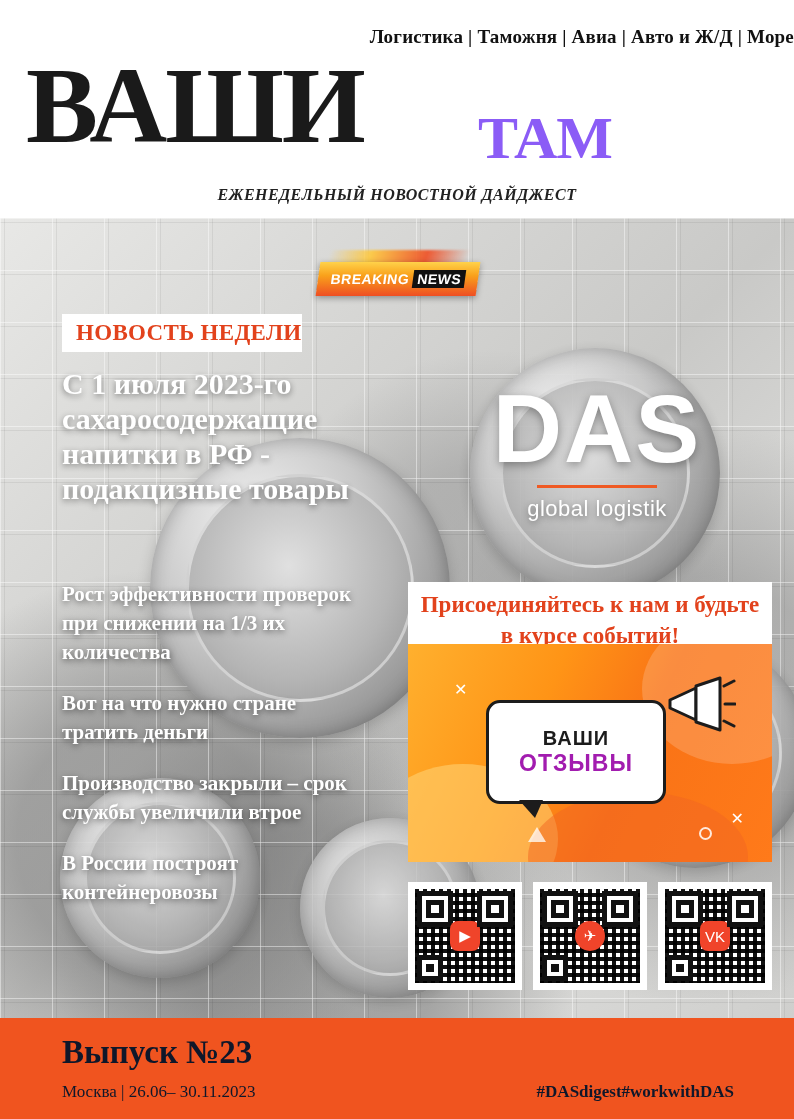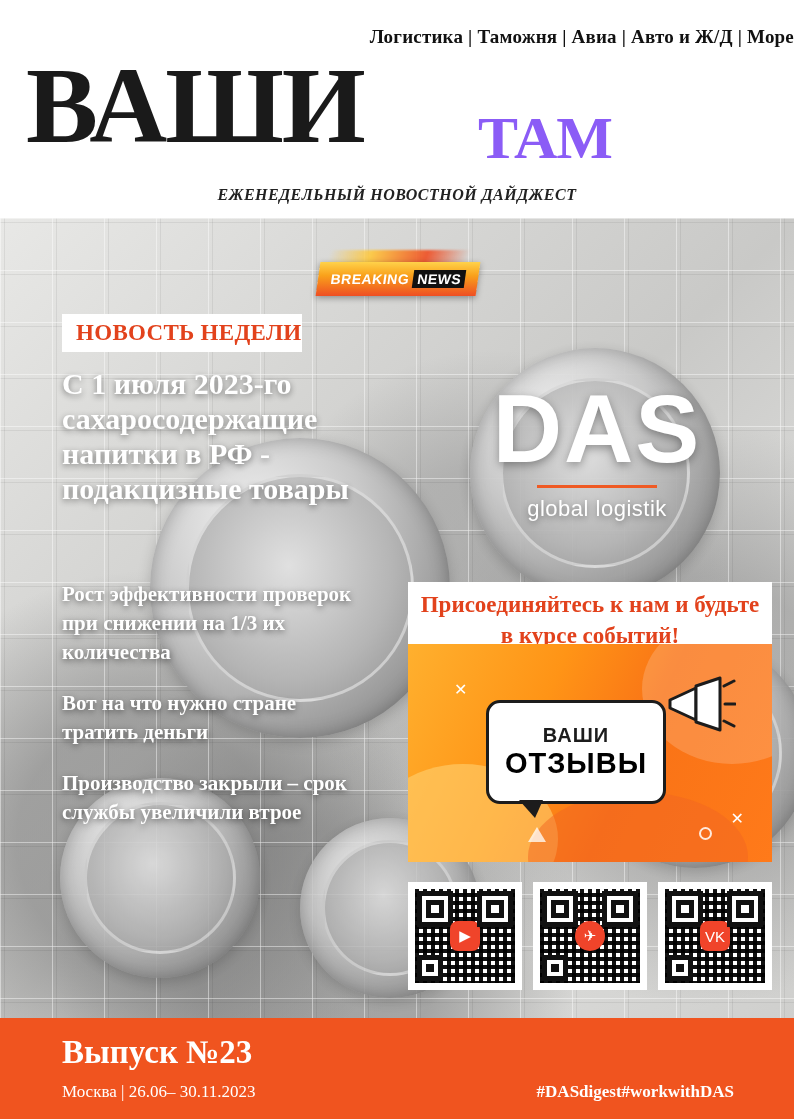--- a/index.html
+++ b/index.html
@@ -250,21 +250,21 @@
     border-left: 16px solid transparent;
     border-right: 8px solid transparent;
     border-top: 18px solid #1c1c1c;
   }
   .rv-line1 {
     font-family: "Liberation Sans", sans-serif;
     font-weight: 700; font-size: 20px; color: #1c1c1c; letter-spacing: 1px;
   }
   .rv-line2 {
     font-family: "Liberation Sans", sans-serif;
-    font-weight: 700; font-size: 29px; color: #000000; letter-spacing: 1px;
+    font-weight: 700; font-size: 23px; color: #a21caf; letter-spacing: 1px;
   }
   .rv-megaphone {
     position: absolute; right: 36px; top: 32px; width: 74px; height: 56px;
   }
   .rv-x1 { position: absolute; left: 46px; top: 36px; color: #fff; font-size: 16px; font-family: "Liberation Sans", sans-serif; }
   .rv-x2 { position: absolute; right: 28px; bottom: 34px; color: #fff; font-size: 16px; font-family: "Liberation Sans", sans-serif; }
   .rv-tri {
     position: absolute; left: 120px; bottom: 20px;
     width: 0; height: 0;
     border-left: 9px solid transparent;
@@ -320,21 +320,21 @@
     background: #f0442a;
   }
   .qr-logo.yt { background: #f0442a; border-radius: 8px; }
   .qr-logo.tg { background: #f0442a; border-radius: 50%; }
   .qr-logo.vk { background: #f0442a; border-radius: 8px; }
 
   
   .footer {
     position: absolute; left: 0; top: 1018px; width: 794px; height: 101px;
     background: #f0541f;
-    color: #ffffff;
+    color: #0f172a;
   }
   .issue-title {
     position: absolute; left: 62px; top: 16px;
     font-family: "Liberation Serif", serif;
     font-weight: 700;
     font-size: 33px;
   }
   .issue-meta {
     position: absolute; left: 62px; top: 64px;
     font-family: "Liberation Serif", serif;
@@ -387,20 +387,21 @@
     <div class="das-block">
       <div class="das-word">DAS</div>
       <div class="das-rule"></div>
       <div class="das-sub">global logistik</div>
     </div>
 
     <div class="headline-list">
       <div class="headline-item">Рост эффективности проверок при снижении на 1/3 их количества</div>
       <div class="headline-item">Вот на что нужно стране тратить деньги</div>
       <div class="headline-item">Производство закрыли – срок службы увеличили втрое</div>
+      <div class="headline-item">В России построят контейнеровозы</div>
     </div>
 
     <div class="join-box">
       <div class="join-text">Присоединяйтесь к нам и будьте в курсе событий!</div>
     </div>
 
     <div class="reviews-banner">
       <div class="rv-blob rv-b1"></div>
       <div class="rv-blob rv-b2"></div>
       <div class="rv-blob rv-b3"></div>

